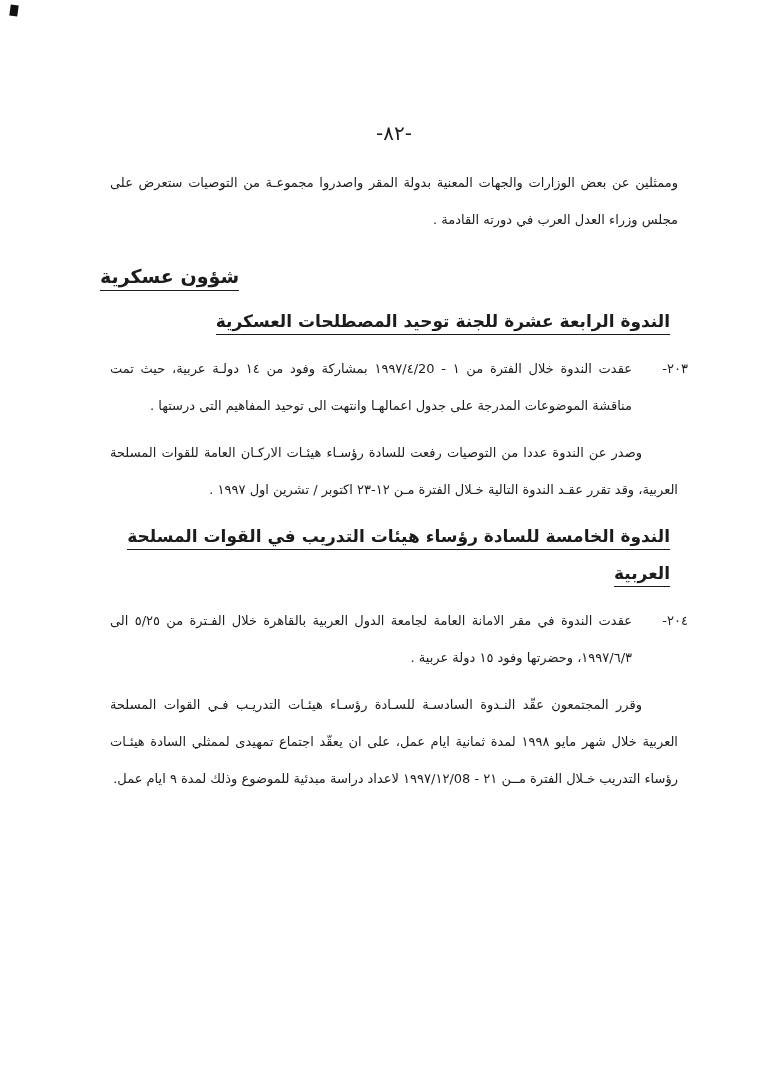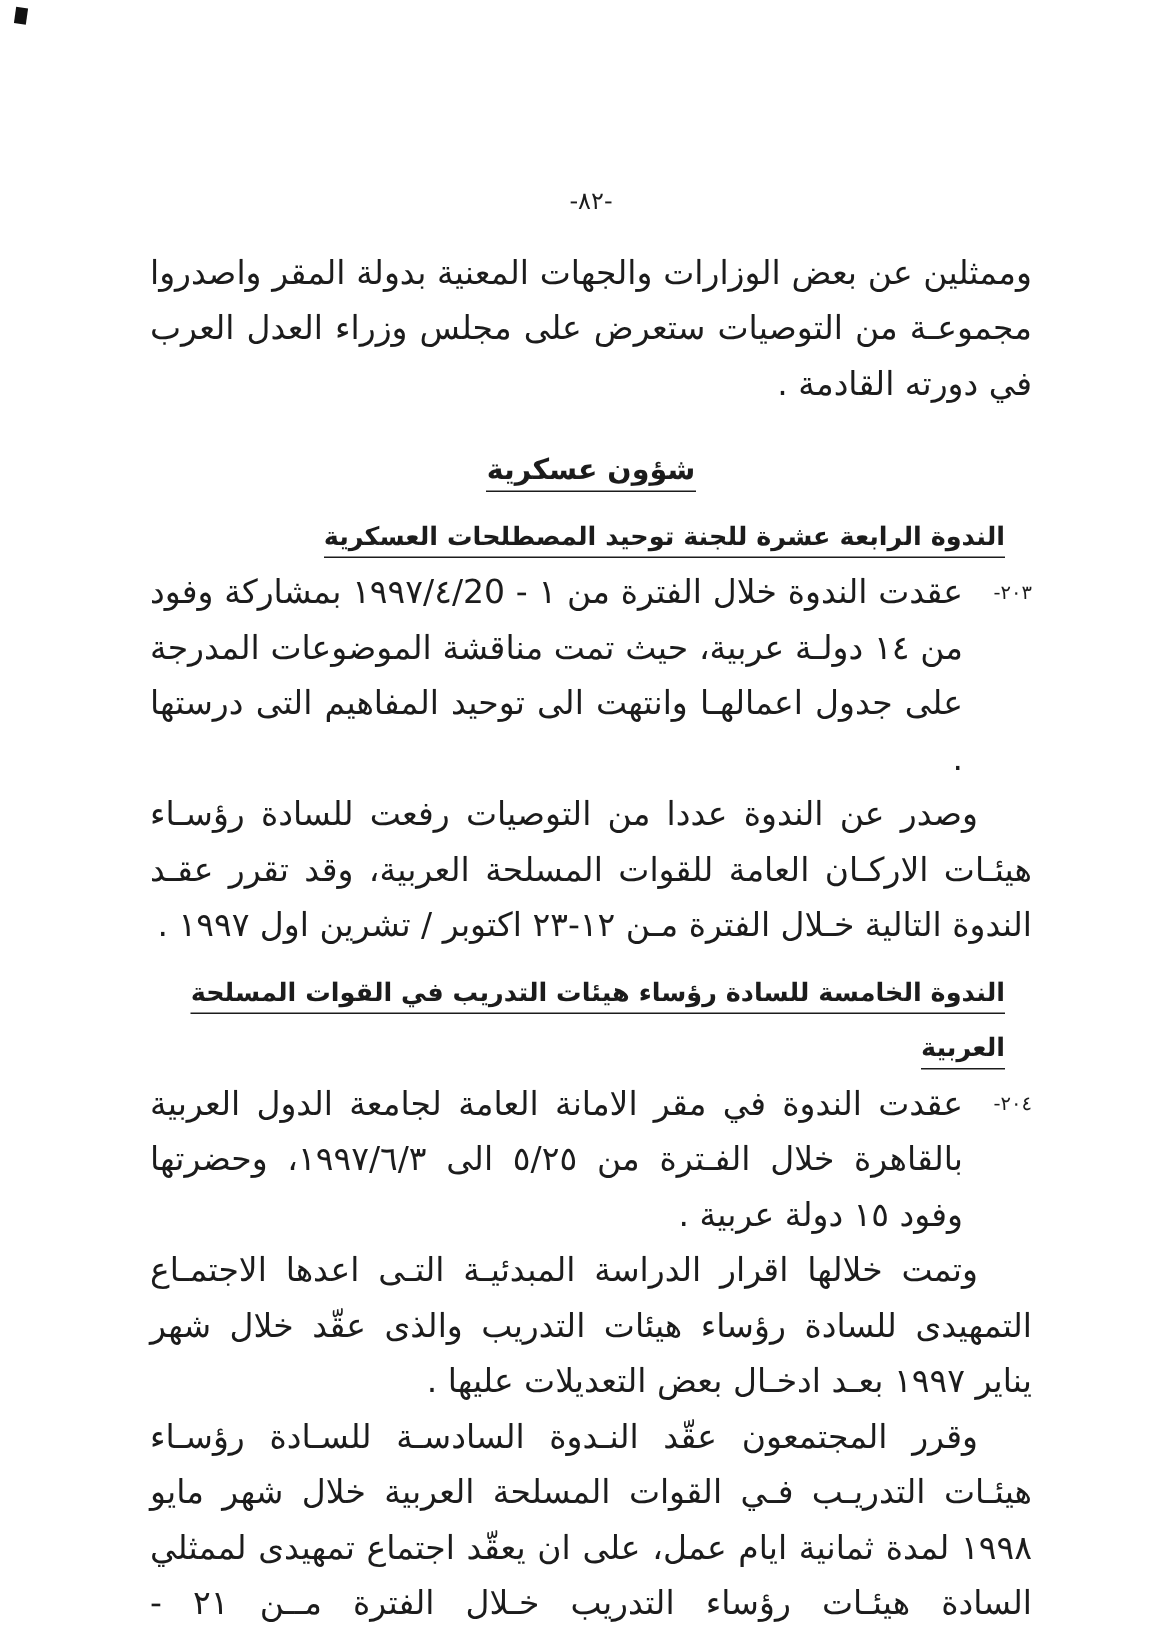--- a/index.html
+++ b/index.html
@@ -29,37 +29,37 @@
   .content {
     position: absolute;
     top: 115px;
     right: 86px;
     left: 100px;
   }
   .page-number {
     height: 37px;
     line-height: 37px;
     text-align: center;
-    font-size: 16px;
+    font-size: 20px;
     letter-spacing: 1px;
     margin-bottom: 12px;
   }
   .para {
-    margin: 0;
-    font-size: 22px;
+    margin: 10px;
+    font-size: 13px;
     line-height: 37px;
     text-align: justify;
     text-justify: inter-word;
   }
   .section-title {
     margin: 20px 0 0 0;
     font-size: 19px;
     font-weight: bold;
     line-height: 37px;
-    text-align: center;
+    text-align: left;
   }
   .subsection-title {
     margin: 8px 18px 0 0;
     font-size: 17px;
     font-weight: bold;
     line-height: 37px;
   }
   .u {
     border-bottom: 1.5px solid #1c1c1c;
     padding-bottom: 3px;
@@ -109,18 +109,17 @@
 
     <h3 class="subsection-title">
       <span class="u">الندوة الخامسة للسادة رؤساء هيئات التدريب في القوات المسلحة العربية</span>
     </h3>
 
     <div class="item">
       <span class="num">٢٠٤-</span>
       <p class="para">عقدت الندوة في مقر الامانة العامة لجامعة الدول العربية بالقاهرة خلال الفـترة من ٥/٢٥ الى ١٩٩٧/٦/٣، وحضرتها وفود ١٥ دولة عربية .</p>
     </div>
 
-    <p class="para follow">وتمت خلالها اقرار الدراسة المبدئيـة التـى اعدها الاجتمـاع التمهيدى للسادة رؤساء هيئات التدريب والذى عقّد خلال شهر يناير ١٩٩٧  بعـد ادخـال بعض التعديلات عليها .</p>
 
     <p class="para follow">وقرر المجتمعون عقّد النـدوة السادسـة للسـادة رؤسـاء هيئـات التدريـب فـي القوات المسلحة العربية خلال شهر مايو ١٩٩٨ لمدة ثمانية ايام عمل، على  ان يعقّد اجتماع تمهيدى لممثلي السادة هيئـات رؤساء التدريب خـلال الفترة مــن ٢١ - ١٩٩٧/١٢/08 لاعداد دراسة مبدئية للموضوع وذلك لمدة ٩ ايام عمل.</p>
 
   </div>
 </div>
 
 </body></html>

